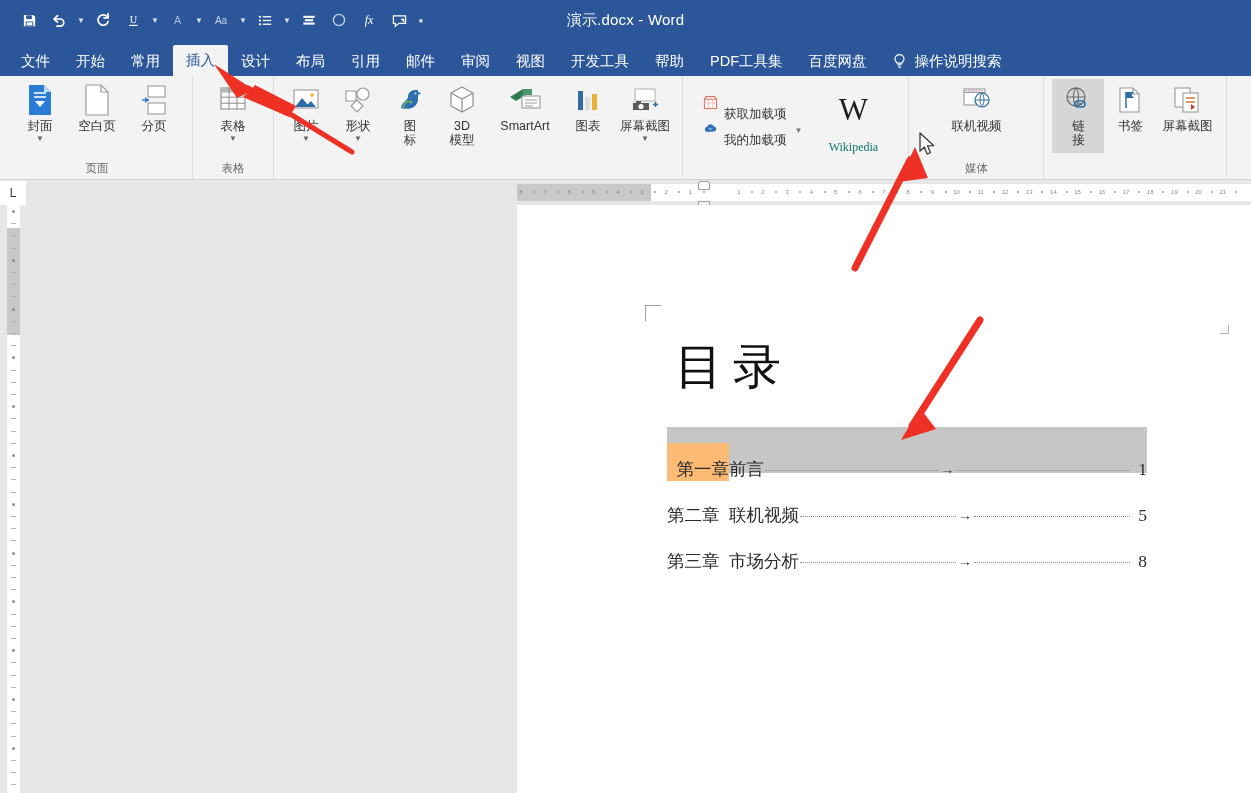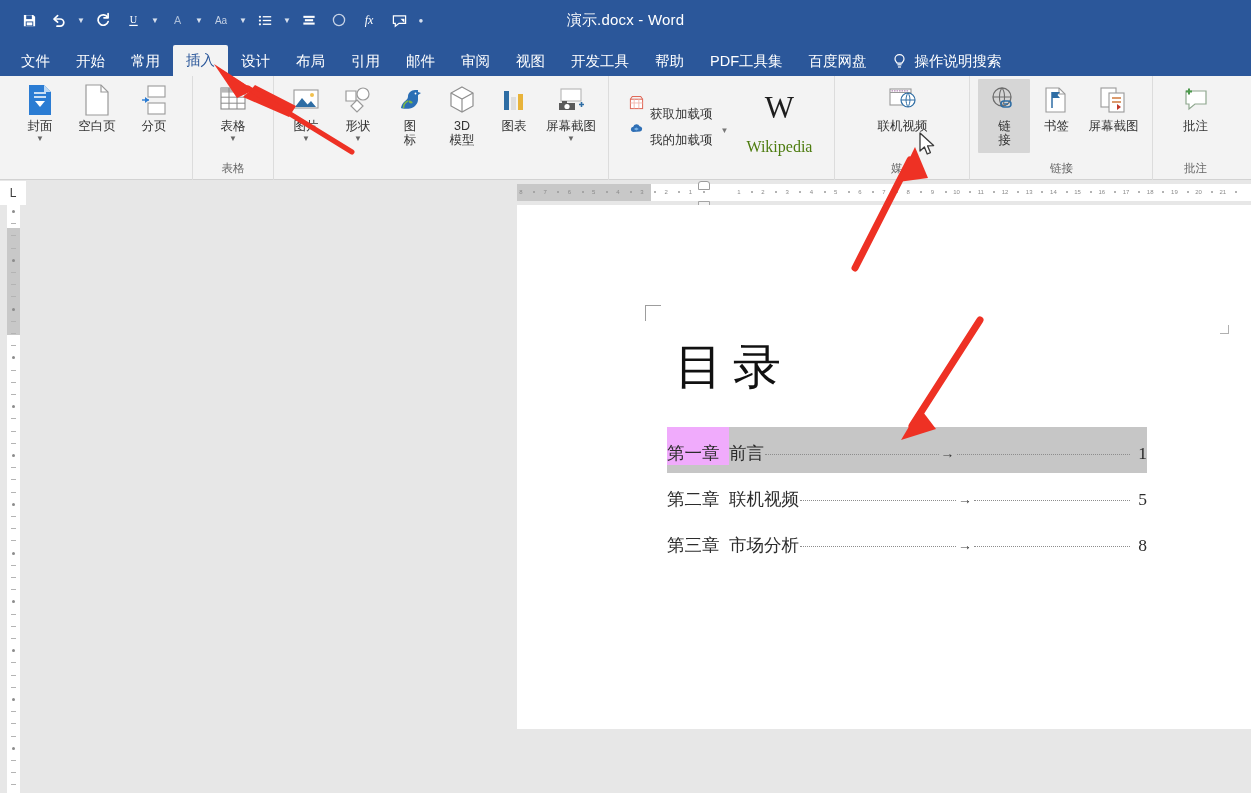--- a/index.html
+++ b/index.html
@@ -90,21 +90,21 @@
   }
   .dncaret { color: #666; font-size: 8px; line-height: 8px; margin-top: 2px; }
 
   .smallstack { display: flex; flex-direction: column; justify-content: center; height: 74px; padding: 0 4px; }
   .smallbtn { display: flex; align-items: center; gap: 6px; height: 26px; padding: 0 4px; }
   .smallbtn .slab { font-size: 12.5px; color: #333; white-space: nowrap; margin-top: 20px; }
   .smallbtn .scaret { color: #777; font-size: 8px; margin-left: 2px; }
 
   .wikibtn { width: 86px; display: flex; flex-direction: column; align-items: center; padding-top: 14px; }
   .wiki-w { font-family: "Liberation Serif", "DejaVu Serif", serif; font-size: 31px; color: #1d1d1d; line-height: 30px; }
-  .wiki-t { font-family: "Liberation Serif", "DejaVu Serif", serif; font-size: 16px; color: #4d7c0f; margin-top: 15px; }
+  .wiki-t { font-family: "Liberation Serif", "DejaVu Serif", serif; font-size: 12px; color: #0f766e; margin-top: 15px; }
 
   
   .hruler {
     position: absolute; left: 0; top: 181px; width: 1251px; height: 24px;
     background: #e7e7e7;
   }
   .hruler-track {
     position: absolute; left: 517px; top: 3px; width: 734px; height: 17px;
     background: #ffffff;
   }
@@ -140,21 +140,21 @@
   }
   .vtick { position: absolute; left: 4px; width: 5px; height: 1px; background: #b4b4b4; }
   .vtickd { position: absolute; left: 5px; width: 3px; height: 3px; background: #8c8c8c; border-radius: 50%; }
 
   
   .workspace {
     position: absolute; left: 20px; top: 205px; width: 1231px; height: 588px;
     background: #e7e7e7;
   }
   .page {
-    position: absolute; left: 497px; top: 0px; width: 734px; height: 524px;
+    position: absolute; left: 497px; top: 0px; width: 734px; height: 588px;
     background: #ffffff;
     padding-left: 12px;
   }
   .page-corner {
     position: absolute; left: 128px; top: 100px;
     width: 16px; height: 16px;
     border-left: 1.5px solid #9d9d9d; border-top: 1.5px solid #9d9d9d;
   }
   .page-corner-r {
     position: absolute; right: 22px; top: 120px;
@@ -169,30 +169,30 @@
   .toc-list { position: absolute; left: 150px; top: 222px; width: 480px; }
   .toc-row {
     display: flex; align-items: baseline;
     height: 46px;
     font-family: "Liberation Serif", "DejaVu Serif", serif;
     font-size: 17.5px; color: #2c2c2c;
   }
   .toc-row.sel { background: #c6c6c6; }
   .toc-chap { width: 62px; flex: 0 0 auto; padding-top: 14px; }
   .toc-body { display: flex; align-items: baseline; flex: 1 1 auto; padding-top: 14px; min-width: 0; }
-  .toc-name { flex: 0 0 auto; white-space: nowrap; }
+  .toc-name { flex: 0 0 auto; white-space: nowrap; margin-top: 16px; }
   .toc-dots {
     flex: 1 1 auto; min-width: 0; margin: 0 1px;
     border-bottom: 1.5px dotted #8d8d8d; position: relative; top: -4px; height: 8px;
   }
   .toc-arrow { flex: 0 0 auto; font-size: 14px; color: #3a3a3a; padding: 0 1px; position: relative; top: -1px; }
   .toc-page { flex: 0 0 auto; width: 16px; text-align: right; }
 
   
-  .toc-row.sel .toc-chap { background: #f0abfc; }
+  .toc-row.sel .toc-chap { background: #fdba74; text-align: right; }
 
   
   .arrows { position: absolute; left: 0; top: 0; width: 1251px; height: 793px; pointer-events: none; }
 
   
   .cursor { position: absolute; left: 918px; top: 132px; pointer-events: none; }
 </style>
 </head>
 <body>
 
@@ -336,20 +336,21 @@
             <svg width="28" height="32" viewBox="0 0 28 32">
                 <rect x="8" y="2" width="17" height="11" fill="#fff" stroke="#9a9a9a" stroke-width="1.1"></rect>
                 <rect x="8" y="19" width="17" height="11" fill="#fff" stroke="#9a9a9a" stroke-width="1.1"></rect>
                 <path d="M2 16h7" stroke="#2b7cd3" stroke-width="1.4"></path>
                 <path d="M5 13l4 3-4 3z" fill="#2b7cd3"></path>
               </svg>
           </span>
           <span class="blab" style="white-space: pre-line;">分页</span>
         </div>
       </div>
+      <div class="grp-label">页面</div>
     </div>
 
     <div class="grp" style="padding:0 14px;">
       <div class="grp-items">
         <div class="bigbtn">
           <span class="ico">
             <svg width="30" height="30" viewBox="0 0 30 30">
                 <rect x="3" y="3" width="24" height="21" fill="#fff" stroke="#8a8a8a" stroke-width="1.1"></rect>
                 <rect x="3" y="3" width="24" height="4.6" fill="#b8b8b8"></rect>
                 <path d="M11 3v21M19 3v21M3 12.2h24M3 18.2h24" stroke="#8a8a8a" stroke-width="1"></path>
@@ -400,20 +401,31 @@
         </div>
         <div class="bigbtn">
           <span class="ico">
             <svg width="28" height="30" viewBox="0 0 28 30">
                 <path d="M14 2l11 6v13l-11 6-11-6V8z" fill="#fff" stroke="#8f8f8f" stroke-width="1.2"></path>
                 <path d="M3 8l11 6 11-6M14 14v13" fill="none" stroke="#8f8f8f" stroke-width="1.2"></path>
               </svg>
           </span>
           <span class="blab" style="white-space: pre-line;">3D
 模型</span>
+        </div>
+        <div class="bigbtn w72">
+          <span class="ico">
+            <svg width="34" height="30" viewBox="0 0 34 30">
+                <path d="M2 12l13-8 6 4-13 8z" fill="#2f7d4f"></path>
+                <path d="M15 4h9v6h-9z" fill="#4c9a6d"></path>
+                <rect x="14" y="11" width="18" height="12" fill="#fff" stroke="#9a9a9a" stroke-width="1.1"></rect>
+                <path d="M17 15h12M17 18h12M17 21h8" stroke="#9a9a9a" stroke-width="1.1"></path>
+              </svg>
+          </span>
+          <span class="blab" style="white-space: pre-line;">SmartArt</span>
         </div>
         <div class="bigbtn">
           <span class="ico">
             <svg width="28" height="30" viewBox="0 0 28 30">
                 <rect x="4" y="6" width="5" height="19" fill="#2e6da4"></rect>
                 <rect x="11" y="12" width="5" height="13" fill="#dedede"></rect>
                 <rect x="18" y="9" width="5" height="16" fill="#e8b33a"></rect>
               </svg>
           </span>
           <span class="blab" style="white-space: pre-line;">图表</span>
@@ -521,21 +533,20 @@
             <svg width="30" height="30" viewBox="0 0 30 30">
                 <rect x="3" y="3" width="15" height="19" fill="#fff" stroke="#9a9a9a" stroke-width="1.1"></rect>
                 <rect x="11" y="8" width="15" height="19" fill="#fff" stroke="#9a9a9a" stroke-width="1.1"></rect>
                 <path d="M14 13h9M14 17h9" stroke="#d07a3c" stroke-width="1.6"></path>
                 <path d="M19 19l4 3-4 3z" fill="#c0392b"></path>
               </svg>
           </span>
           <span class="blab" style="white-space: pre-line;">屏幕截图</span>
         </div>
       </div>
-      <div class="grp-label">链接</div>
     </div>
 
     <div class="grp" style="padding:0 16px;">
       <div class="grp-items">
         <div class="bigbtn">
           <span class="ico">
             <svg width="30" height="30" viewBox="0 0 30 30">
                 <path d="M6 6h20v13h-11l-6 5v-5H6z" fill="#fff" stroke="#8fa88f" stroke-width="1.2"></path>
                 <path d="M9 3.5v6M6 6.5h6" stroke="#4e9a4e" stroke-width="2"></path>
               </svg>

